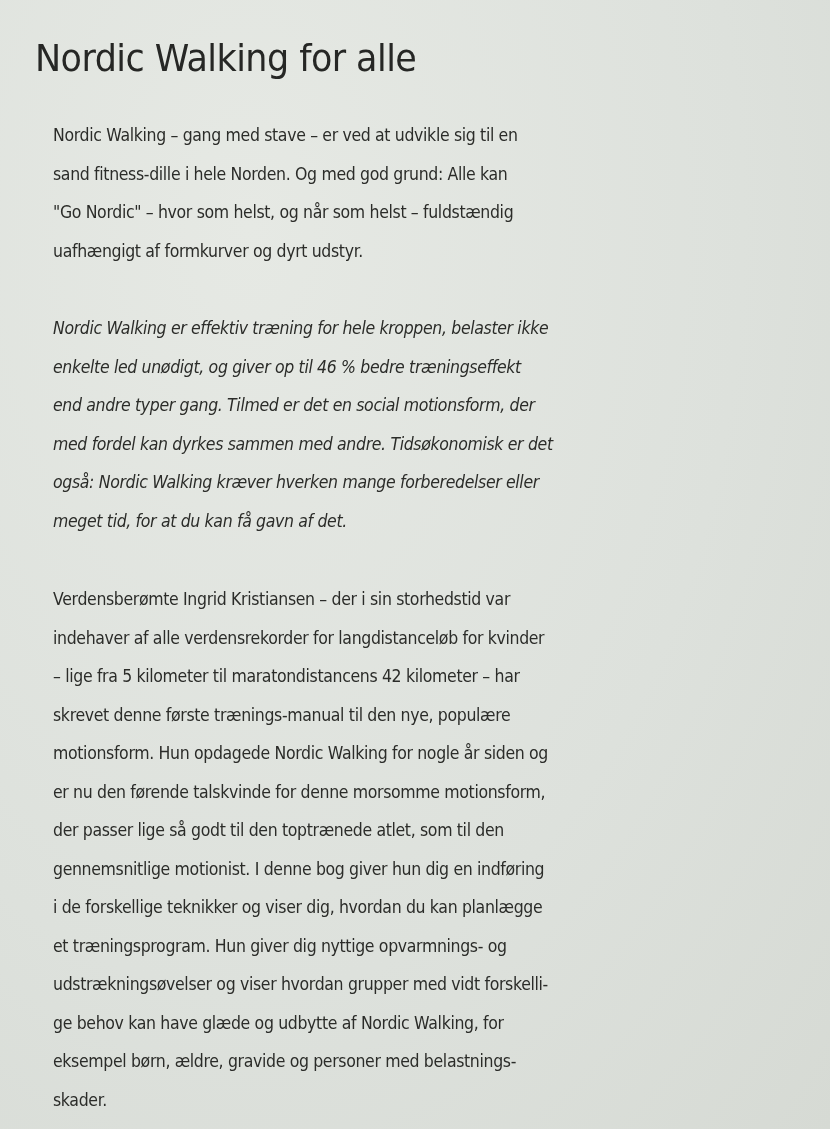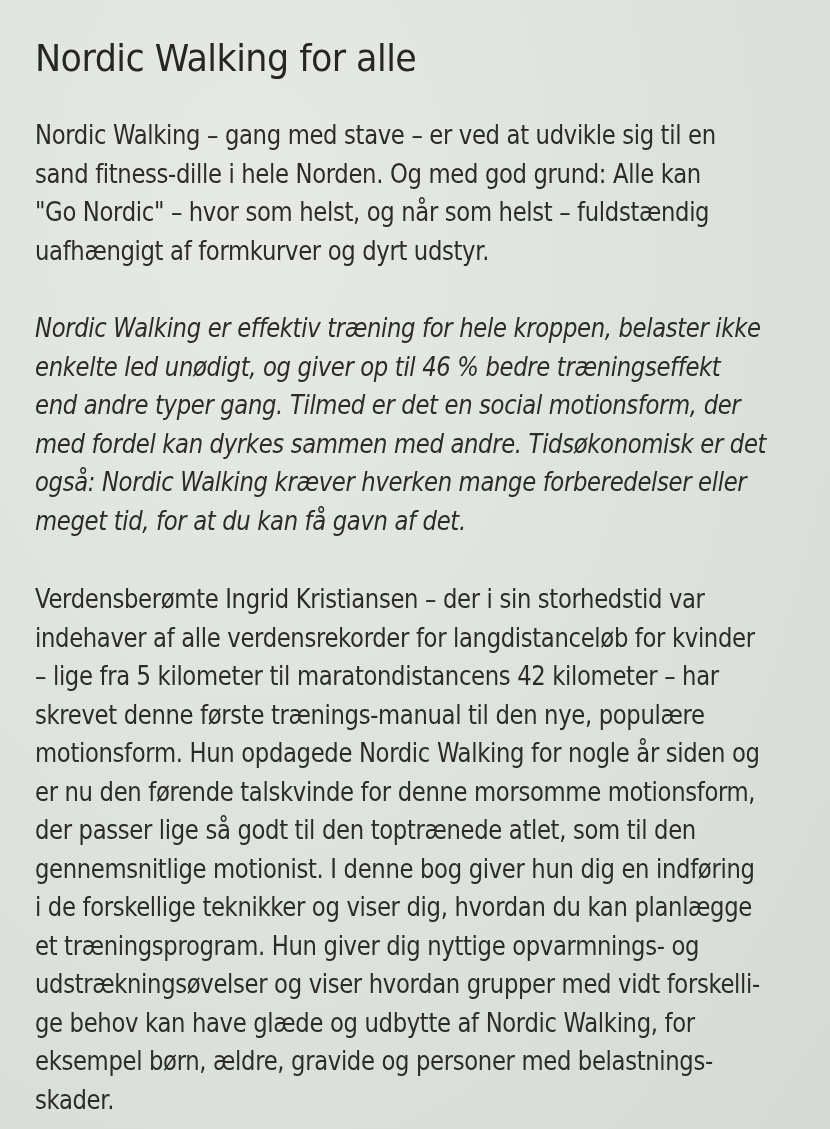--- a/index.html
+++ b/index.html
@@ -30,23 +30,23 @@
       font-weight: normal;
       font-size: 38px;
       letter-spacing: -0.6px;
       color: #262725;
       white-space: nowrap;
       transform: scaleX(0.92);
       transform-origin: left top;
     }
     .para {
       position: absolute;
-      left: 0;
+      left: 18px;
       margin: 0;
-      font-size: 26px;
+      font-size: 18px;
       line-height: 38.5px;
       color: #2b2c29;
       letter-spacing: -0.4px;
     }
     .line {
       display: block;
       white-space: nowrap;
       transform: scaleX(0.875);
       transform-origin: left center;
     }

